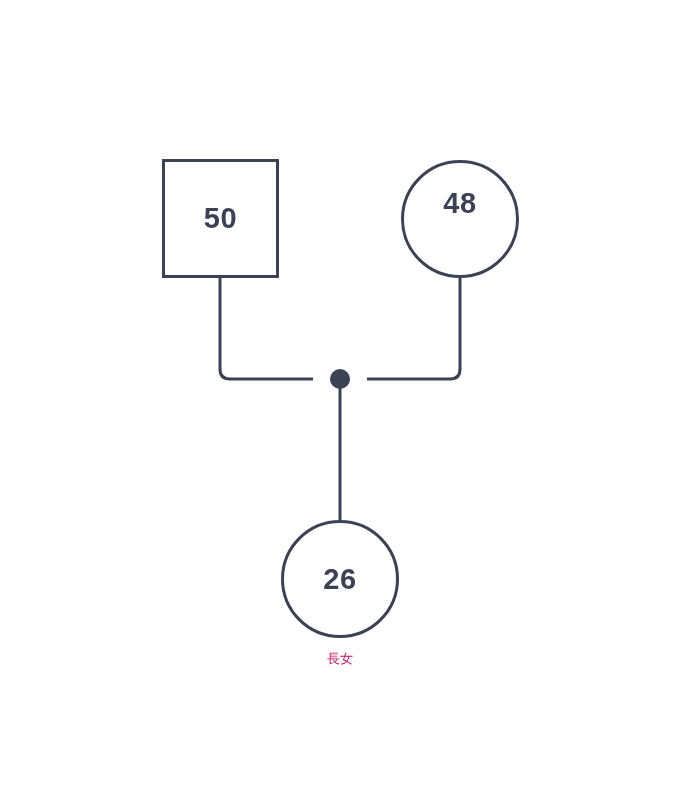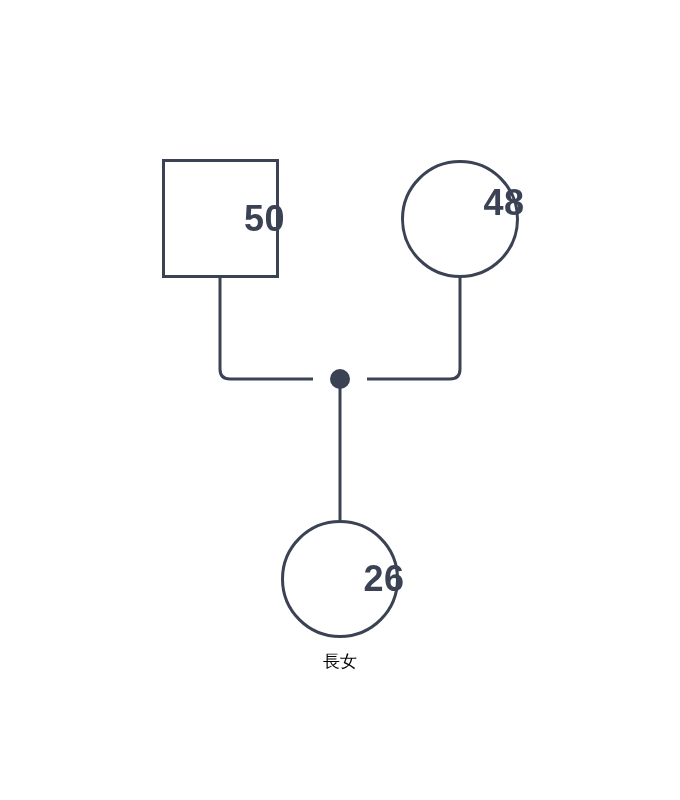--- a/index.html
+++ b/index.html
@@ -25,32 +25,31 @@
     left: 0;
     width: 680px;
     height: 800px;
   }
   .node-value {
     position: absolute;
     display: flex;
     align-items: center;
     justify-content: center;
     font-weight: bold;
-    font-size: 36px;
+    font-size: 29px;
     letter-spacing: 0.5px;
     color: #3a4254;
     pointer-events: none;
     user-select: none;
-    padding-left: 44px;
   }
   .node-label {
     position: absolute;
     text-align: center;
-    font-size: 17px;
-    color: #000000;
+    font-size: 13px;
+    color: #be185d;
     font-family: Liberation Sans, sans-serif;
     user-select: none;
   }
   
   #node-father-value {
     left: 162px;
     top: 159px;
     width: 117px;
     height: 119px;
   }

